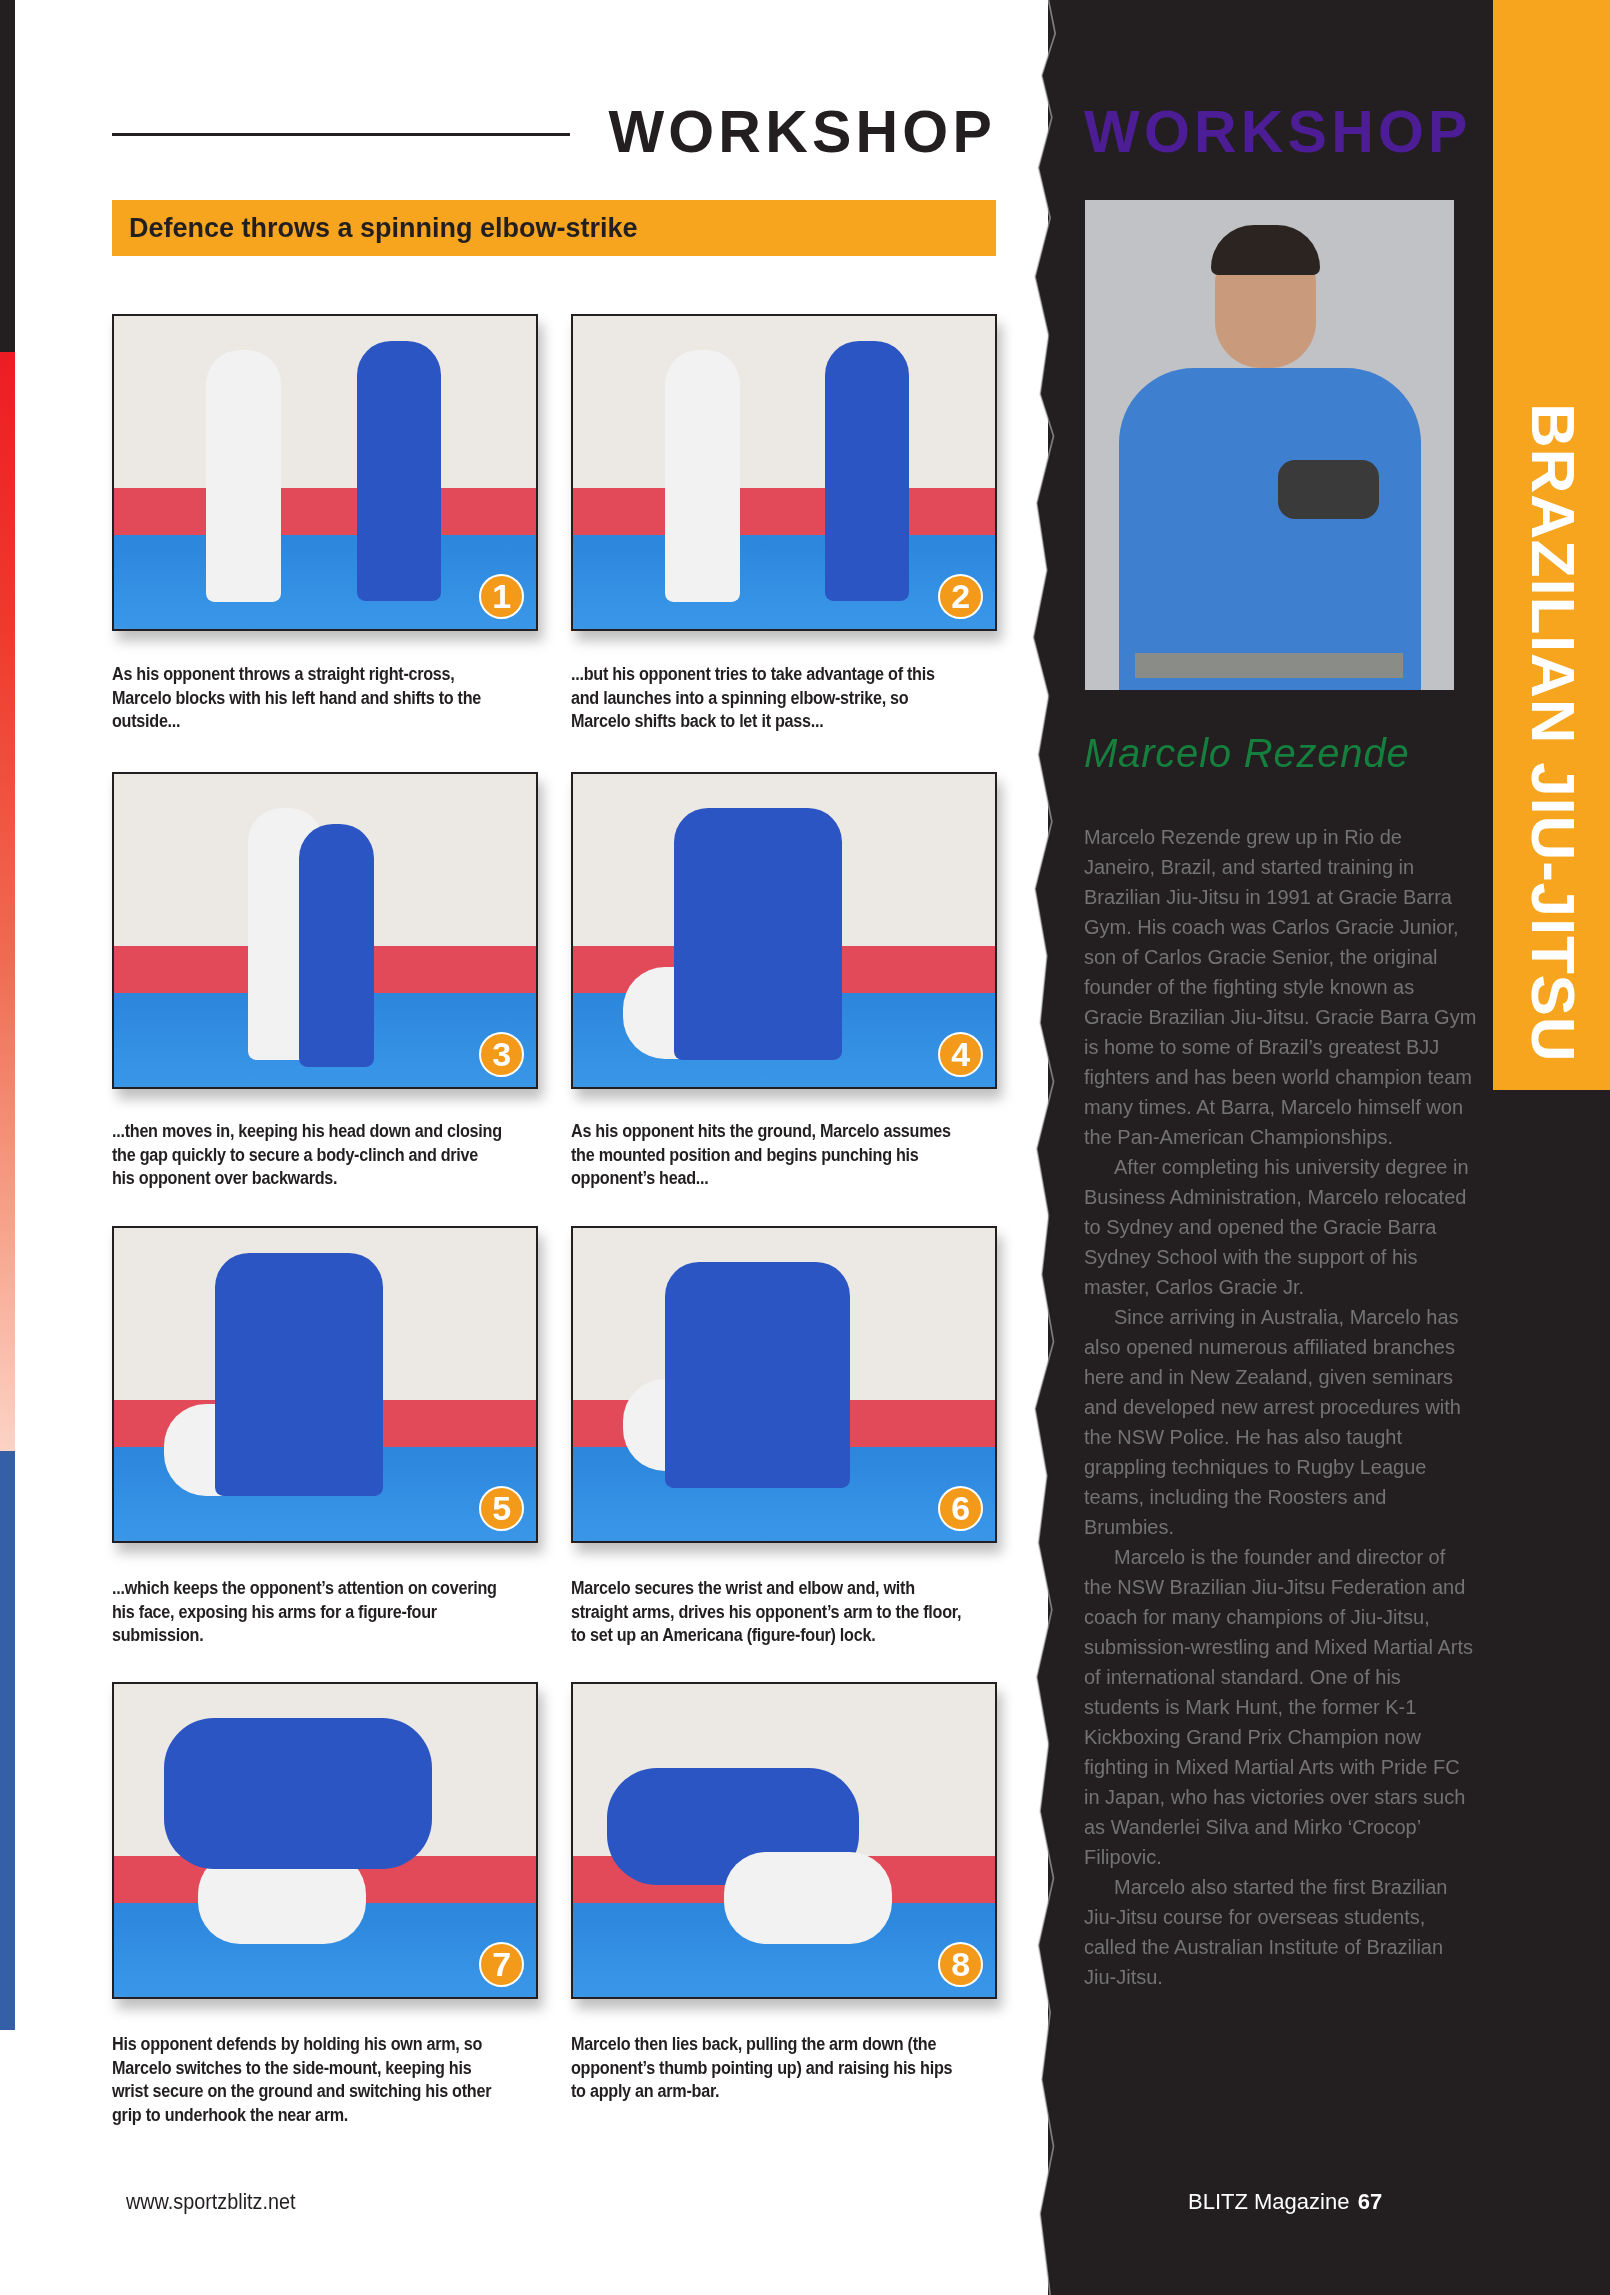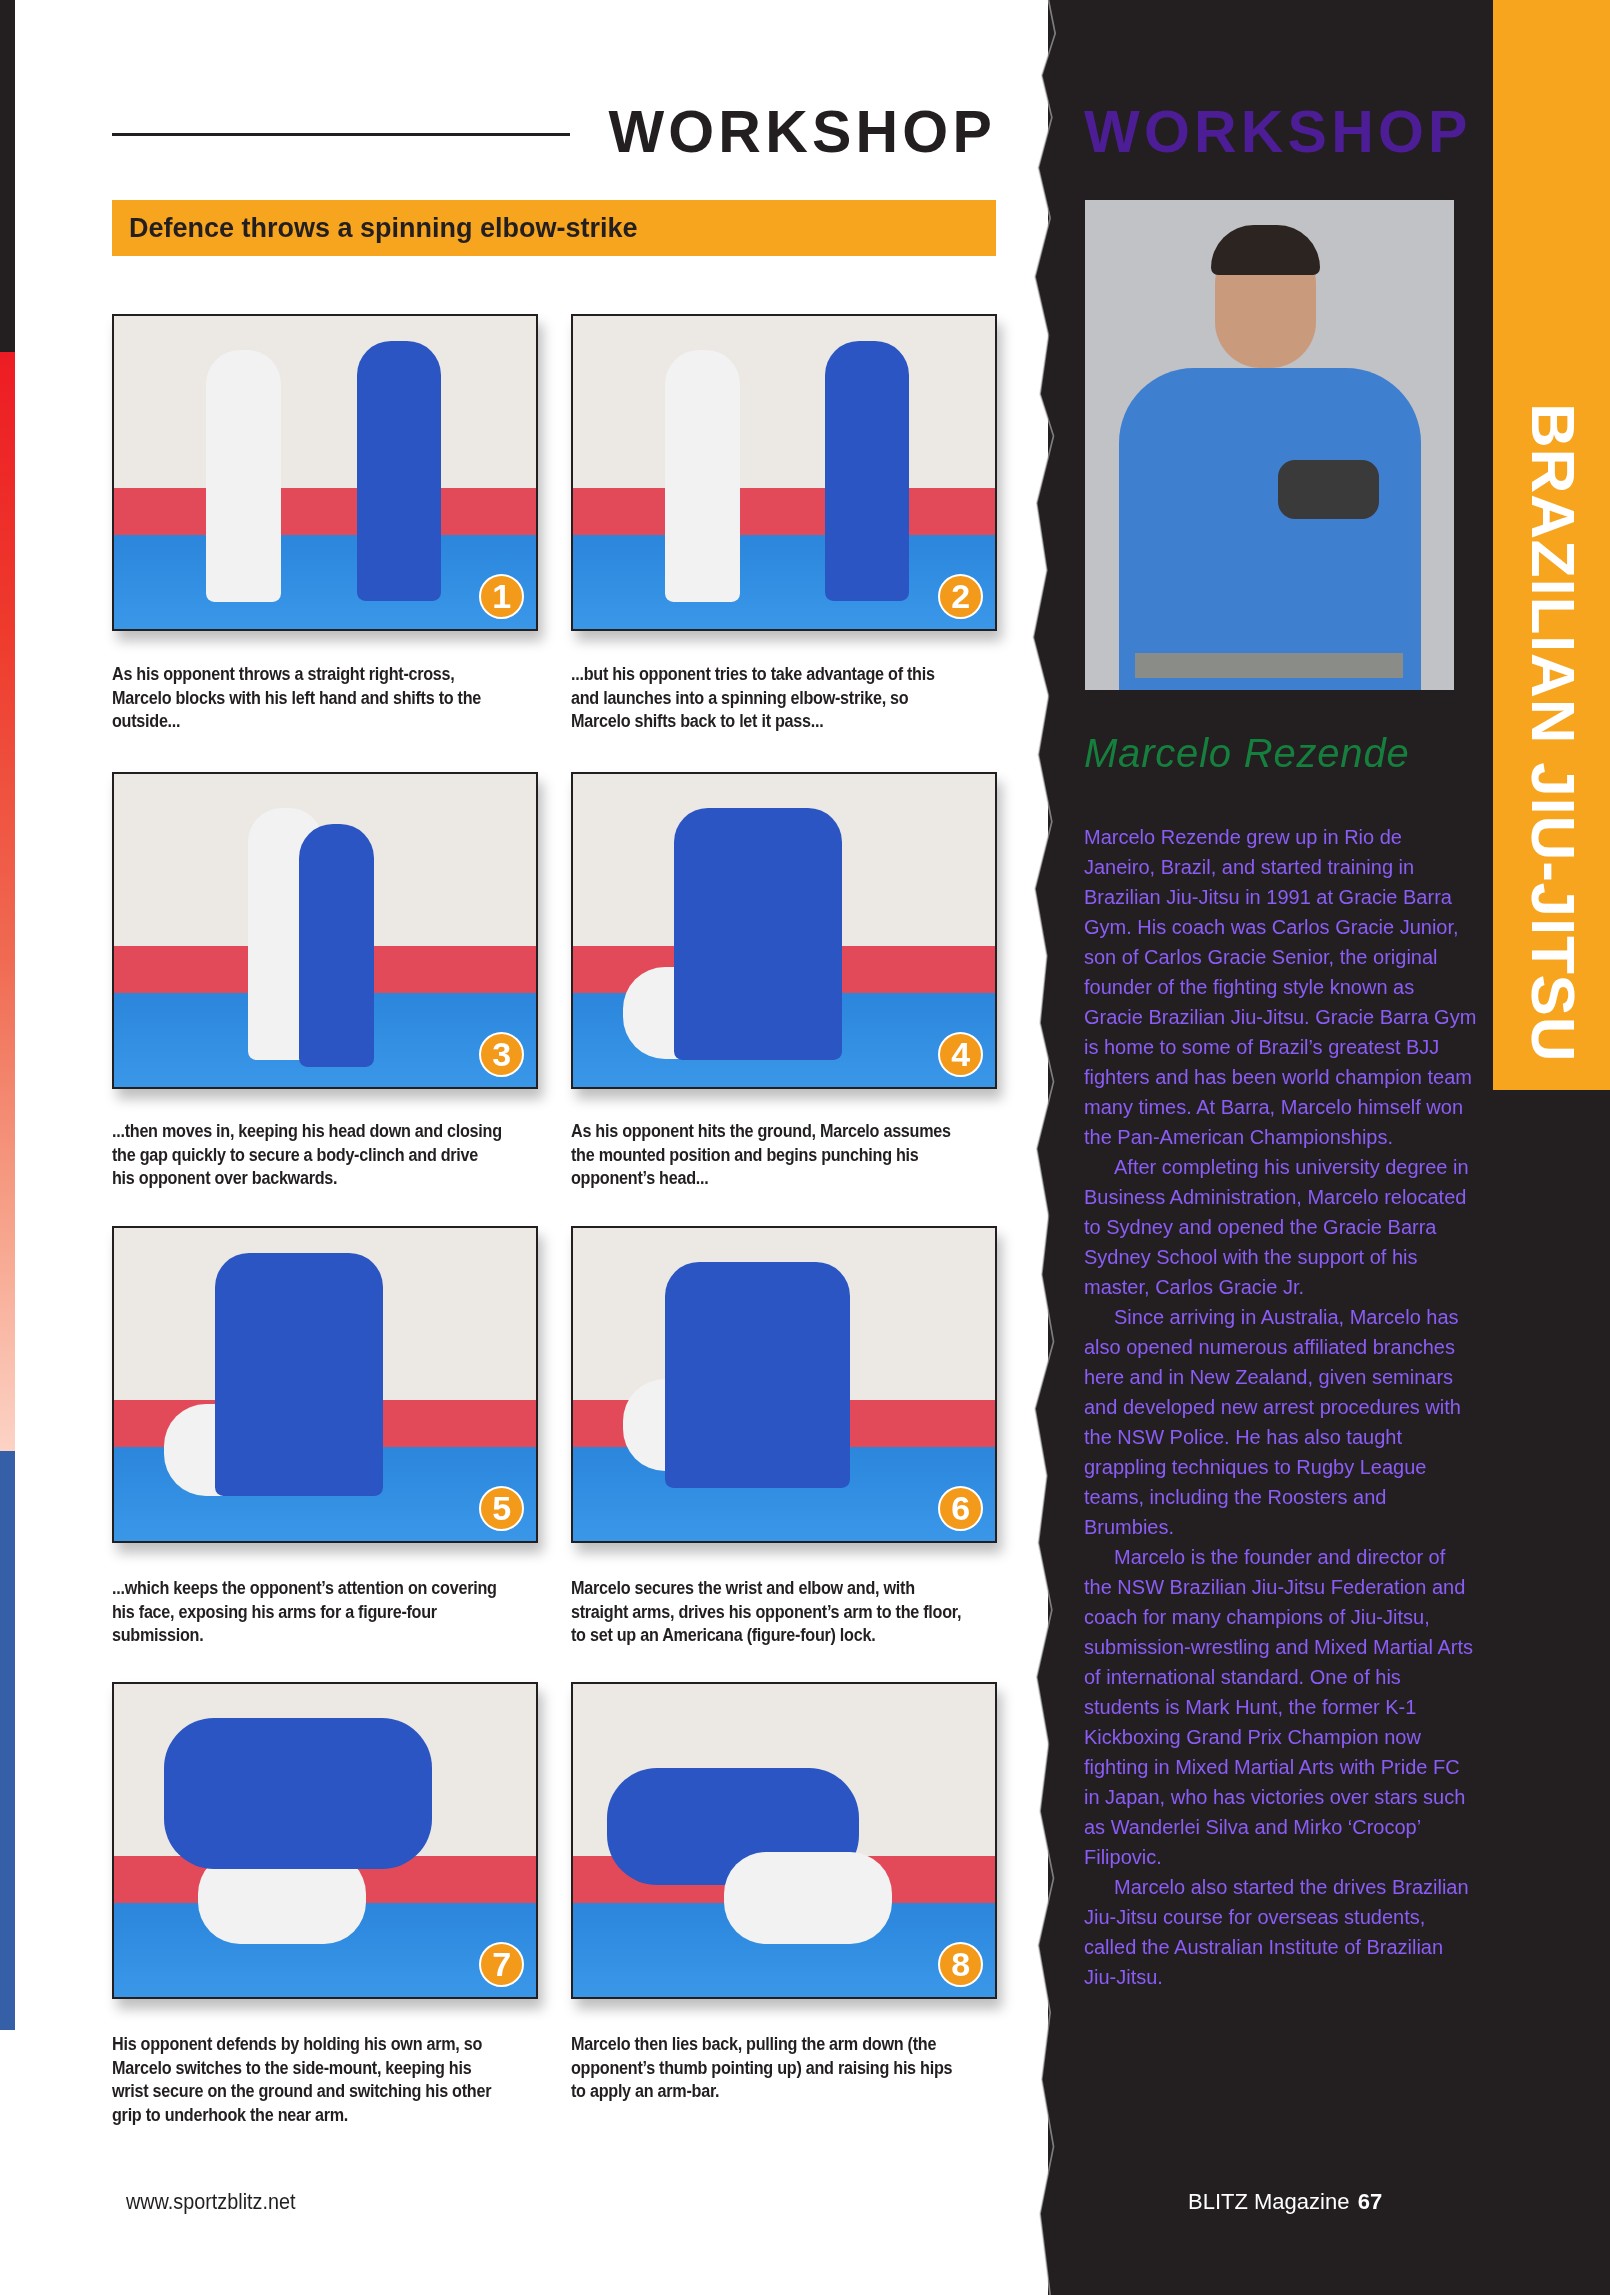--- a/index.html
+++ b/index.html
@@ -53,21 +53,21 @@
   .bio-photo .head { position:absolute; left:130px; top:34px; width:101px; height:134px; border-radius:50px 50px 46px 46px;
                      background:#c99a7c; }
   .bio-photo .hair { position:absolute; left:126px; top:25px; width:109px; height:50px; border-radius:50px 50px 8.4px 8.4px; background:#2b2420; }
   .bio-photo .body { position:absolute; left:34px; top:168px; width:302px; height:322px; border-radius:75px 75px 0 0; background:#3f7fd0; }
   .bio-photo .belt { position:absolute; left:50px; top:453px; width:268px; height:25px; background:#8a8c88; }
   .bio-photo .glove { position:absolute; left:193px; top:260px; width:101px; height:59px; border-radius:17px; background:#3a3a3a; }
 
   .bio-name { left:1084px; top:731px; font-family:"Liberation Sans", sans-serif; font-style:italic;
               font-size:40px; color:#15803d; letter-spacing:0.8px; }
   .bio-text { left:1084px; top:822px; width:394px; font-family:"Liberation Sans", sans-serif;
-              font-size:20px; line-height:30px; color:#8b5cf6; }
+              font-size:20px; line-height:30px; color:#737373; }
   .bio-text p { margin:0; text-indent:30px; }
   .bio-text p:first-child { text-indent:0; }
 
   .footer-url { left:126px; top:2189px; font-size:22px; color:#231f20; transform:scaleX(0.9); transform-origin:0 0; }
   .footer-mag { left:1188px; top:2189px; font-size:22px; color:#ffffff; }
   .footer-mag b { font-weight:bold; margin-left:8.4px; }
 </style>
 </head>
 <body>
 
@@ -156,20 +156,20 @@
   <div class="hair"></div>
   <div class="glove"></div>
   <div class="belt"></div>
 </div>
 <div class="abs bio-name">Marcelo Rezende</div>
 <div class="abs bio-text">
   <p>Marcelo Rezende grew up in Rio de Janeiro, Brazil, and started training in Brazilian Jiu-Jitsu in 1991 at Gracie Barra Gym. His coach was Carlos Gracie Junior, son of Carlos Gracie Senior, the original founder of the fighting style known as Gracie Brazilian Jiu-Jitsu. Gracie Barra Gym is home to some of Brazil’s greatest BJJ fighters and has been world champion team many times. At Barra, Marcelo himself won the Pan-American Championships.</p>
   <p>After completing his university degree in Business Administration, Marcelo relocated to Sydney and opened the Gracie Barra Sydney School with the support of his master, Carlos Gracie Jr.</p>
   <p>Since arriving in Australia, Marcelo has also opened numerous affiliated branches here and in New Zealand, given seminars and developed new arrest procedures with the NSW Police. He has also taught grappling techniques to Rugby League teams, including the Roosters and Brumbies.</p>
   <p>Marcelo is the founder and director of the NSW Brazilian Jiu-Jitsu Federation and coach for many champions of Jiu-Jitsu, submission-wrestling and Mixed Martial Arts of international standard. One of his students is Mark Hunt, the former K-1 Kickboxing Grand Prix Champion now fighting in Mixed Martial Arts with Pride FC in Japan, who has victories over stars such as Wanderlei Silva and Mirko ‘Crocop’ Filipovic.</p>
-  <p>Marcelo also started the drives Brazilian Jiu-Jitsu course for overseas students, called the Australian Institute of Brazilian Jiu-Jitsu.</p>
+  <p>Marcelo also started the first Brazilian Jiu-Jitsu course for overseas students, called the Australian Institute of Brazilian Jiu-Jitsu.</p>
 </div>
 
 <div class="abs footer-url">www.sportzblitz.net</div>
 <div class="abs footer-mag">
   <span>BLITZ Magazine</span><b>67</b>
 </div>
 
 
 </body></html>

